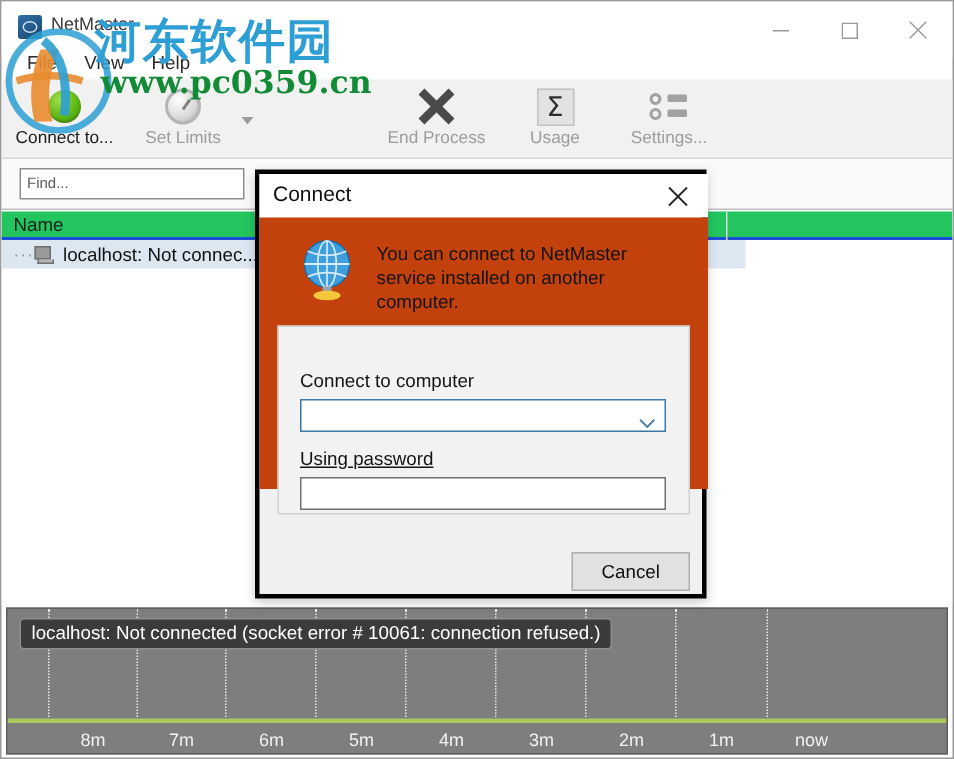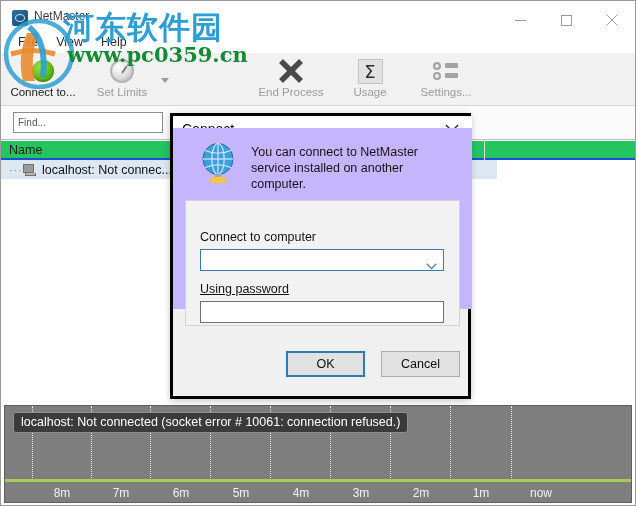--- a/index.html
+++ b/index.html
@@ -346,23 +346,23 @@
   }
   .dlg-close {
     position: absolute;
     right: 0; top: 0;
     width: 40px; height: 29px;
     display: flex; align-items: center; justify-content: center;
     color: #232323;
   }
   .dlg-body {
     position: absolute;
-    left: 0; top: 12px;
+    left: 0; top: 29px;
     width: 299px; height: 181px;
-    background: #c4b5fd;
+    background: #c2410c;
     box-sizing: border-box;
   }
   .globe {
     position: absolute;
     left: 26px; top: 14px;
     width: 38px; height: 42px;
   }
   .dlg-msg {
     position: absolute;
     left: 78px; top: 16px;
@@ -616,21 +616,20 @@
           <svg width="11" height="7" viewBox="0 0 11 7">
               <polyline points="0.8,0.8 5.5,5.6 10.2,0.8" fill="none" stroke="#4d7fa8" stroke-width="1.3"></polyline>
             </svg>
         </div>
       </div>
 
       <div class="gb-label" style="left:27px; top:154px;text-decoration:underline;">Using password</div>
 
       <div class="textbox"></div>
 
-      <div class="dlg-btn primary" style="left:113px; top:223px;">OK</div>
       <div class="dlg-btn" style="left:208px; top:223px;">Cancel</div>
     </div>
   </div>
 
   <div class="wm wm-logo">
     <svg width="72" height="70" viewBox="0 0 72 70">
       <circle cx="36" cy="35" r="33" fill="none" stroke="#2e9fd4" stroke-width="4.5" opacity="0.85"></circle>
       <path d="M20 62 Q14 38 24 14 L36 14 Q26 38 32 62 Z" fill="#e88b2e" opacity="0.9"></path>
       <path d="M8 35 Q30 28 52 35" fill="none" stroke="#e88b2e" stroke-width="5" opacity="0.9"></path>
       <path d="M26 8 Q44 22 40 58" fill="none" stroke="#2e9fd4" stroke-width="6" opacity="0.9"></path>

